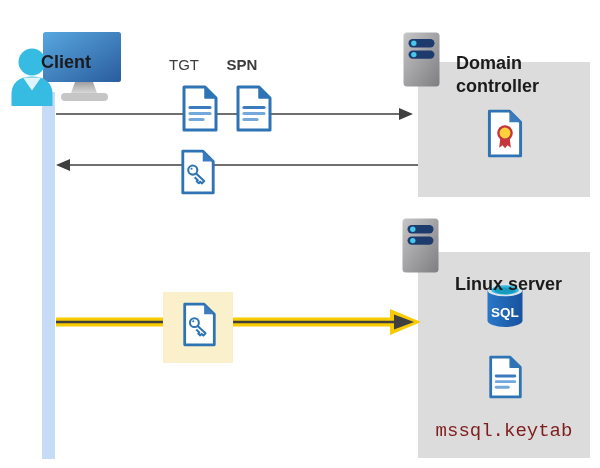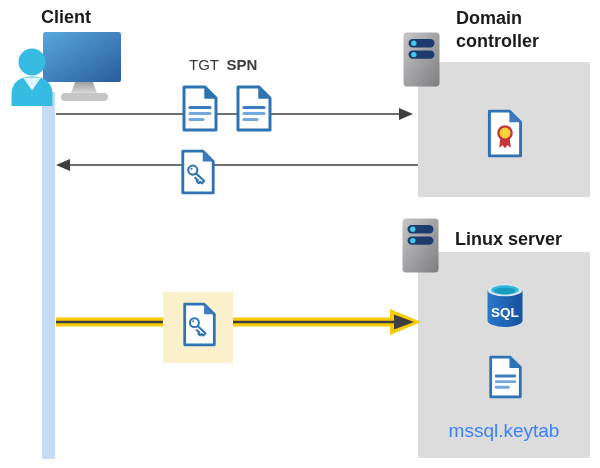--- a/index.html
+++ b/index.html
@@ -1,26 +1,26 @@
 <!DOCTYPE html>
 <html><head>
 <meta charset="utf-8">
 <style>
   html,body{margin:0;padding:0;background:#fff;}
   #canvas{
     position:relative;width:600px;height:468px;background:#ffffff;
     font-family:"Liberation Sans",sans-serif;overflow:hidden;
   }
   .abs{position:absolute;}
-  .heading{font-weight:bold;color:#1b1b1b;font-size:18px;line-height:23px;}
+  .heading{font-weight:bold;color:#1b1b1b;font-size:18px;line-height:23px;margin-top:45px;}
   .ticket-label{font-size:15px;color:#3c3c3c;text-align:center;}
   .graybox{background:#dcdcdc;}
   .lifeline{background:#c6dcf6;}
   .highlight{background:#faf1cc;}
-  .keytab-label{font-size:19px;color:#3b82f6;text-align:center;}
+  .keytab-label{font-size:19px;color:#7f1d1d;text-align:center;font-family:Liberation Mono, monospace;}
   svg{display:block;}
 </style>
 </head>
 <body>
 
 <div id="canvas">
 
   <div class="abs graybox" style="left:418px;top:62px;width:172px;height:135px;"></div>
   <div class="abs graybox" style="left:418px;top:252px;width:172px;height:206px;"></div>
 
@@ -171,19 +171,19 @@
       <line x1="10" y1="34.5" x2="23" y2="34.5" stroke="#74a9dc"></line>
     </g>
   </svg>
 
   <div class="abs heading" style="left:10px;top:6px;width:112px;text-align:center;z-index:5;">Client</div>
 
   <div class="abs heading" style="left:456px;top:7px;width:132px;z-index:5;">Domain controller</div>
 
   <div class="abs heading" style="left:455px;top:228px;width:140px;z-index:5;">Linux server</div>
 
-  <div class="abs ticket-label" style="left:184px;top:56px;width:40px;z-index:5;">TGT</div>
+  <div class="abs ticket-label" style="left:164px;top:56px;width:40px;z-index:5;">TGT</div>
 
   <div class="abs ticket-label" style="left:222px;top:56px;width:40px;z-index:5;font-weight:bold;">SPN</div>
 
   <div class="abs keytab-label" style="left:418px;top:420px;width:172px;z-index:5;">mssql.keytab</div>
 
 </div>
 
 </body></html>

